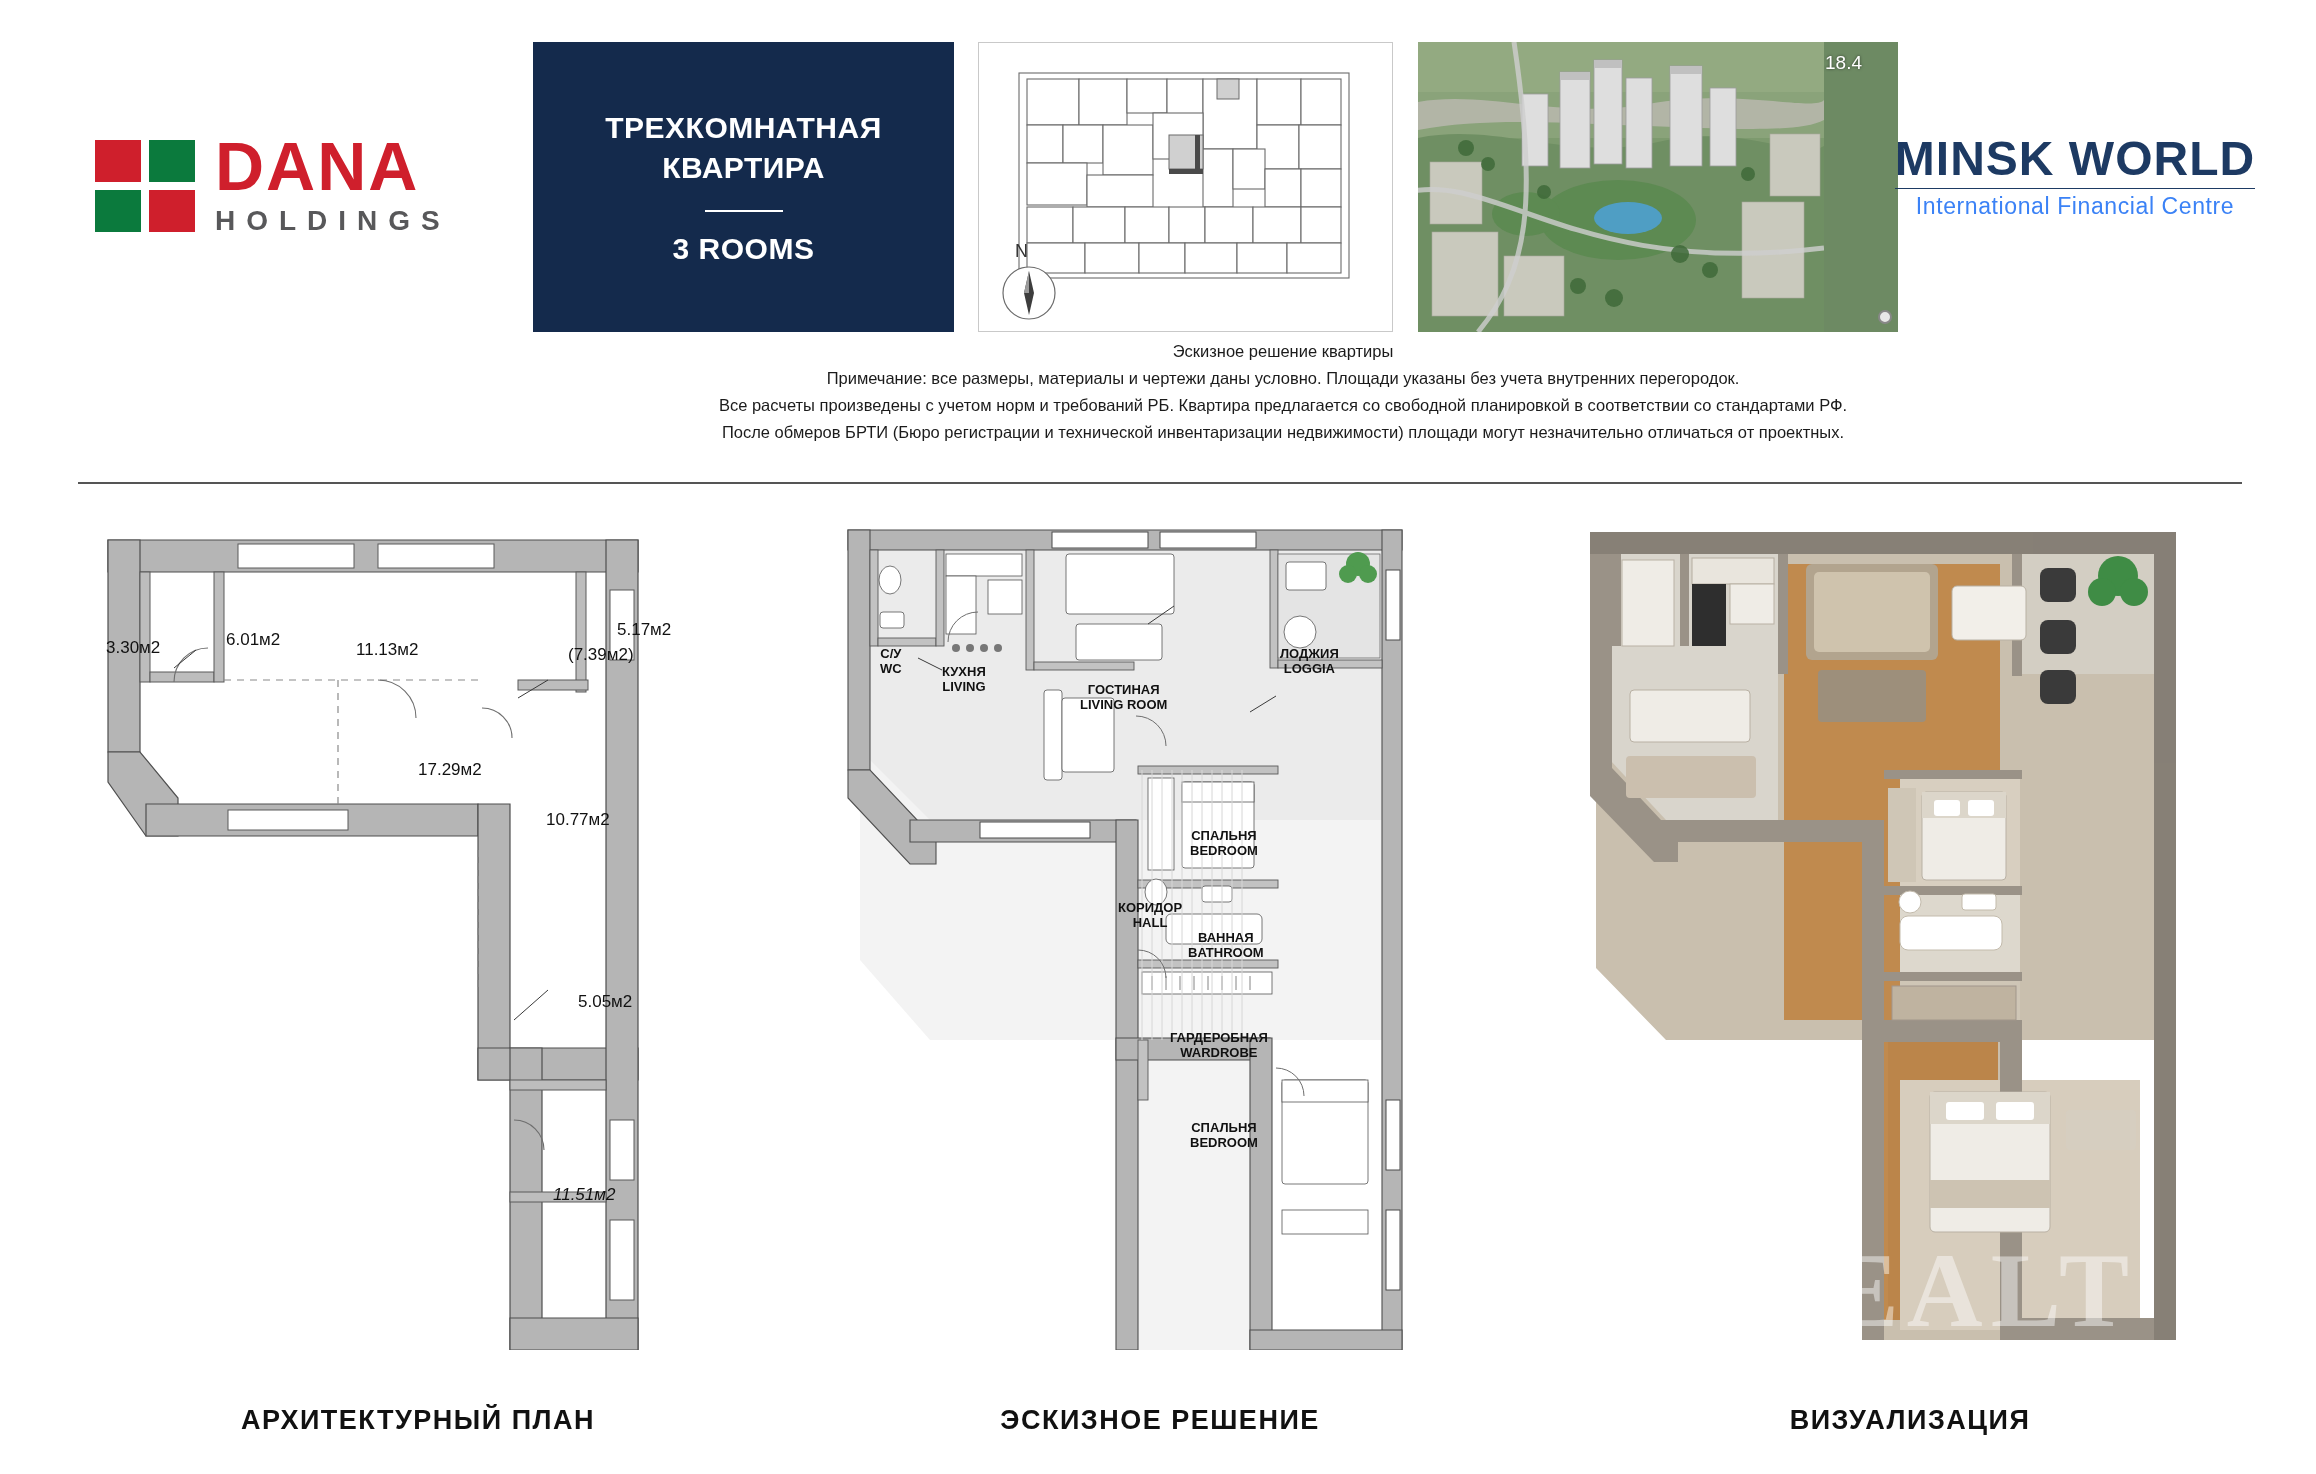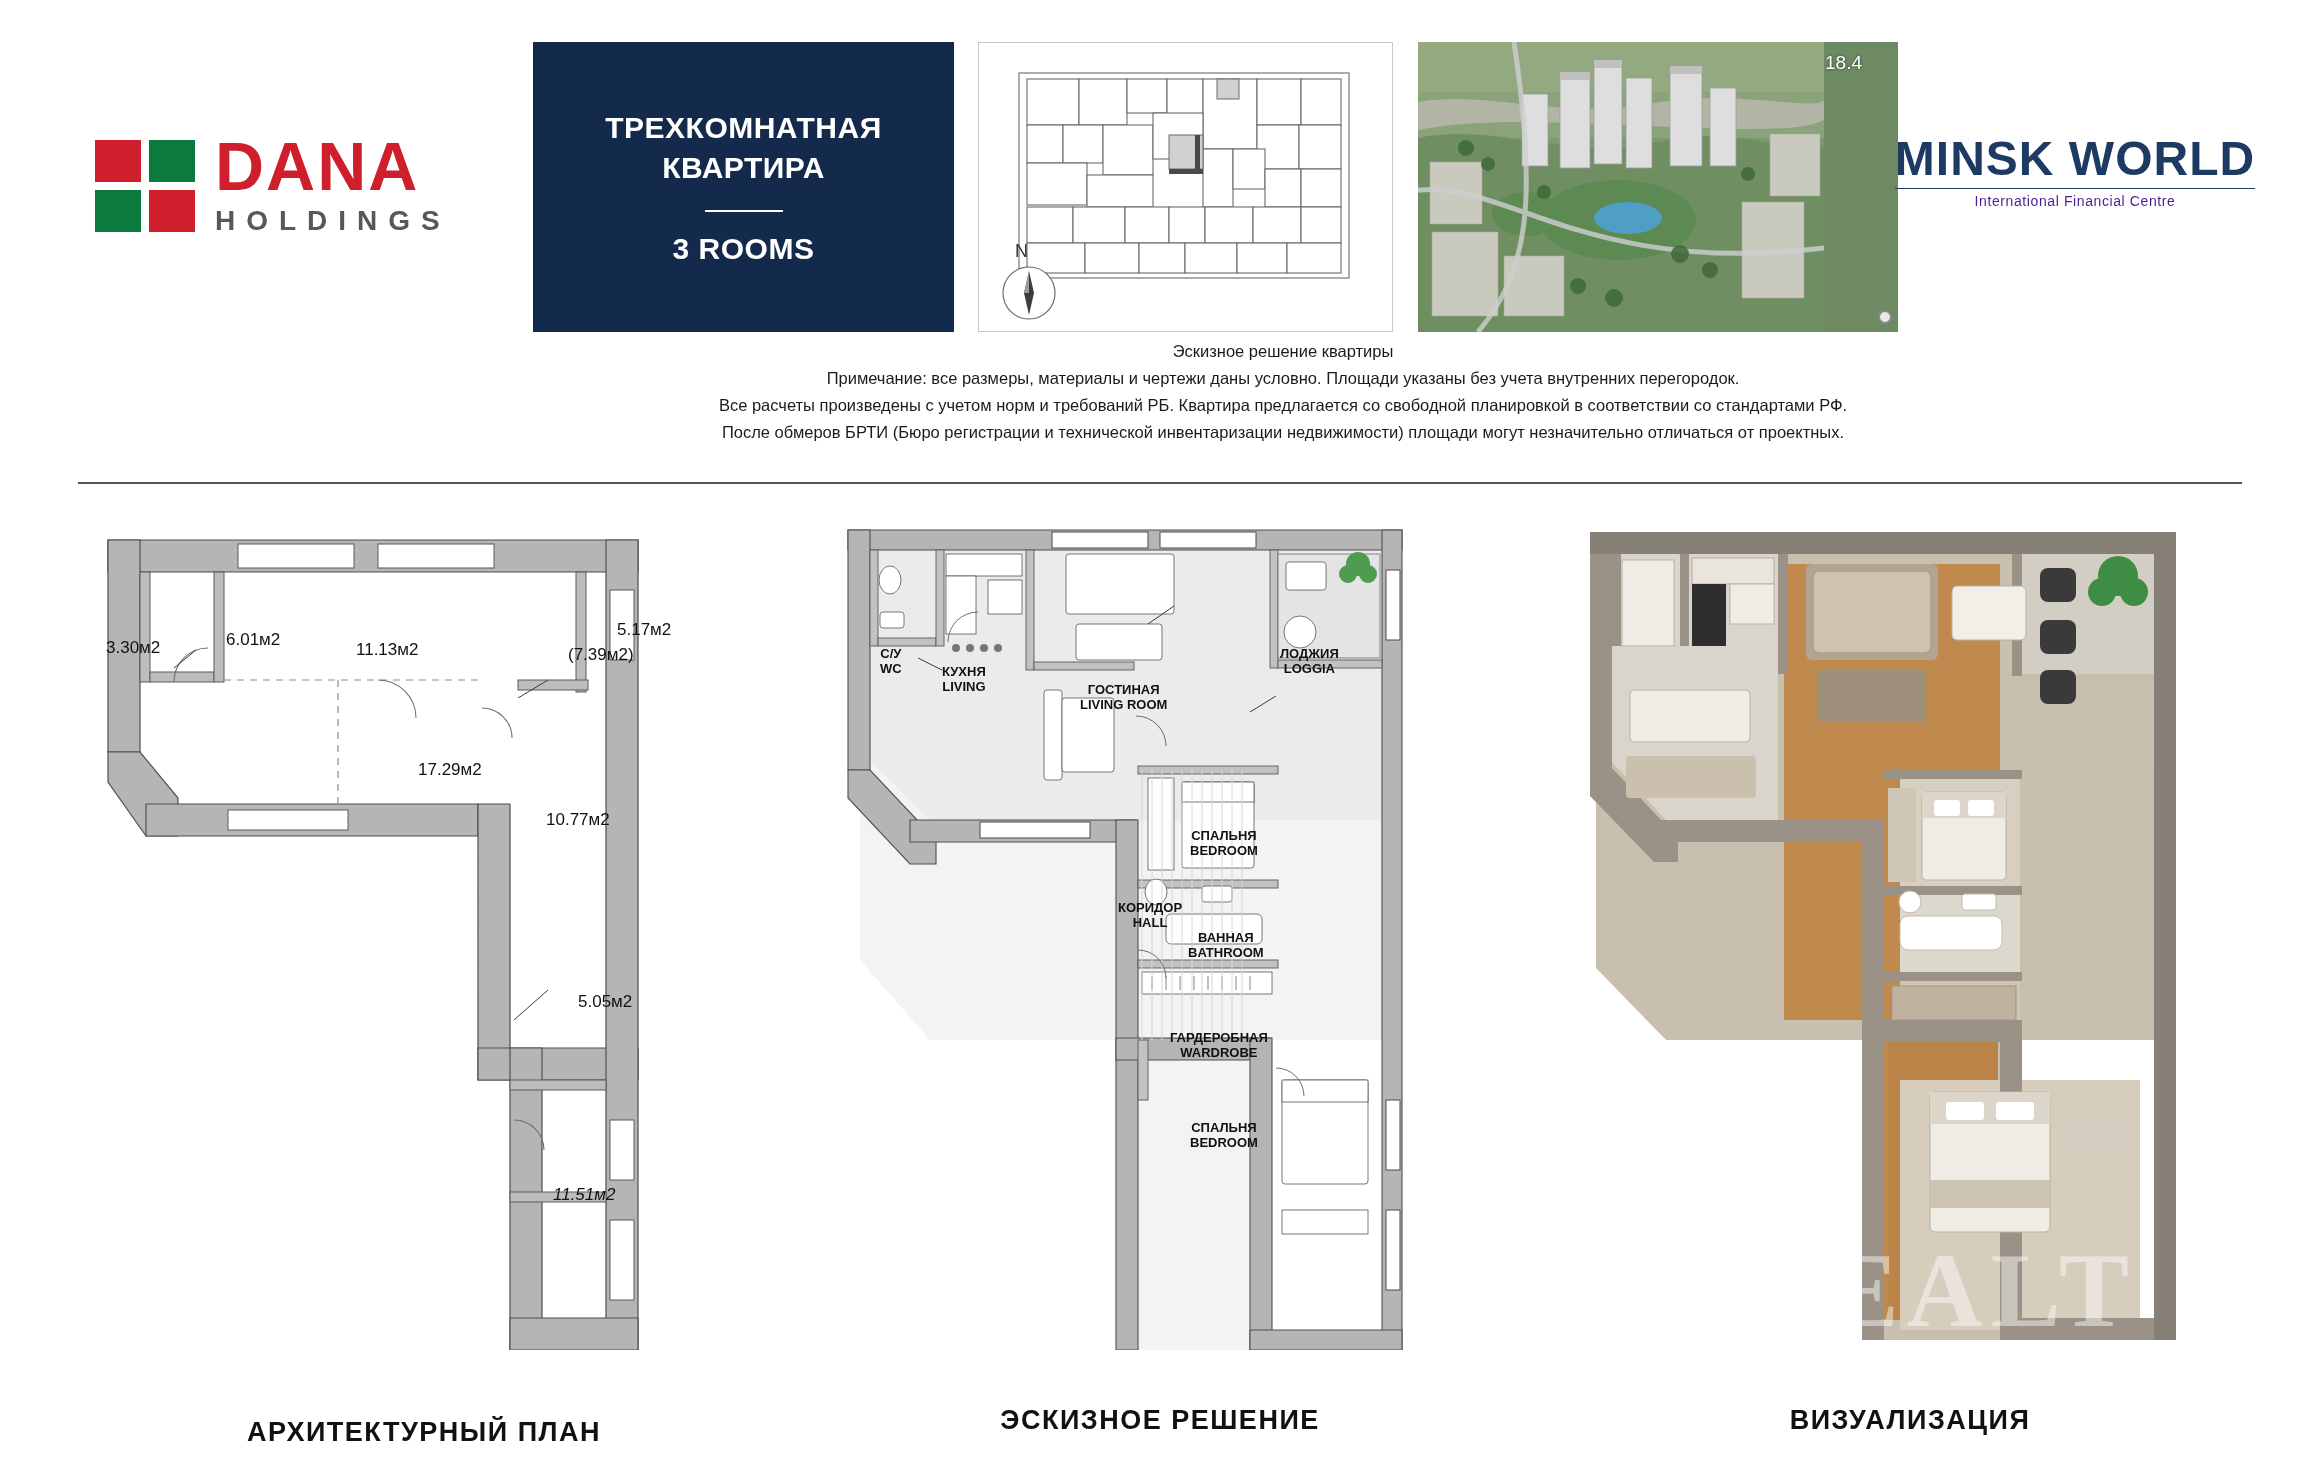--- a/index.html
+++ b/index.html
@@ -56,38 +56,38 @@
     text-shadow:0 0 3px rgba(0,0,0,.6);
   }
   .aerial-pin {
     position:absolute; right:6px; bottom:8px; width:14px; height:14px;
     border-radius:50%; background:#e8e8e8; border:2px solid #888; z-index:6;
   }
 
   .mw-logo { position:absolute; left:1880px; top:135px; width:390px; text-align:center; }
   .mw-main { font-size:48px; font-weight:bold; color:#1d3a63; letter-spacing:1px; line-height:48px;}
   .mw-rule { width:360px; height:1px; background:#1d3a63; margin:5px auto 4px auto; }
-  .mw-sub { font-size:14px; color:#4c1d95; letter-spacing:0.6px; }
+  .mw-sub { font-size:23px; color:#3b82f6; letter-spacing:0.6px; }
 
   
   .notes { position:absolute; left:533px; top:340px; width:1500px;text-align:center; }
   .notes p { margin:0 0 5px 0; font-size:16.5px; color:#1b1b1b; line-height:22px; }
   .hr { position:absolute; left:78px; top:482px; width:2164px; height:2px; background:#555; }
 
   
   .col { position:absolute; top:520px; }
   .col-arch { left:78px;  width:680px; }
   .col-sketch { left:830px; width:660px; }
   .col-vis { left:1570px; width:680px; }
 
   .caption {
     position:absolute; top:1405px; width:100%; text-align:center;
     font-size:27px; font-weight:bold; color:#111; letter-spacing:1.5px;
   }
-  .cap-arch { left:84px; width:680px;margin-top:12px; }
+  .cap-arch { left:78px; width:680px; }
   .cap-sketch { left:830px; width:660px; }
   .cap-vis { left:1570px; width:680px; }
 
   .area-lbl { position:absolute; font-size:17px; color:#111; white-space:nowrap; }
   .room-lbl {
     position:absolute; font-size:13px; color:#111; text-align:center;
     line-height:15px; white-space:nowrap; font-weight:bold;margin-top:40px;
   }
 
   .watermark {

